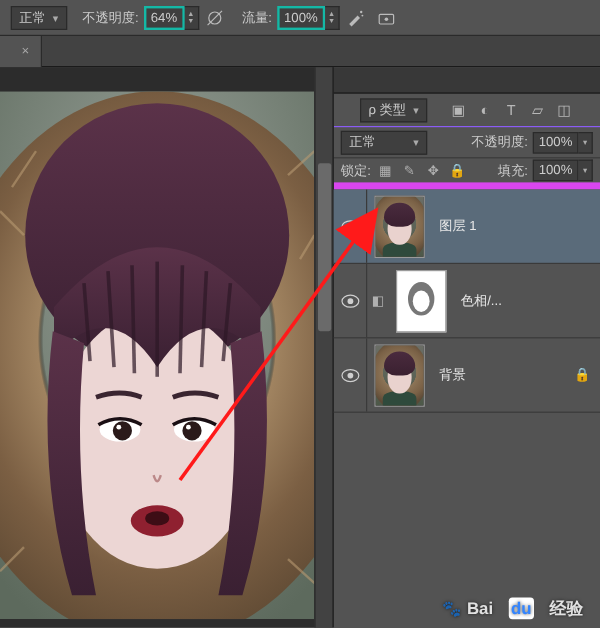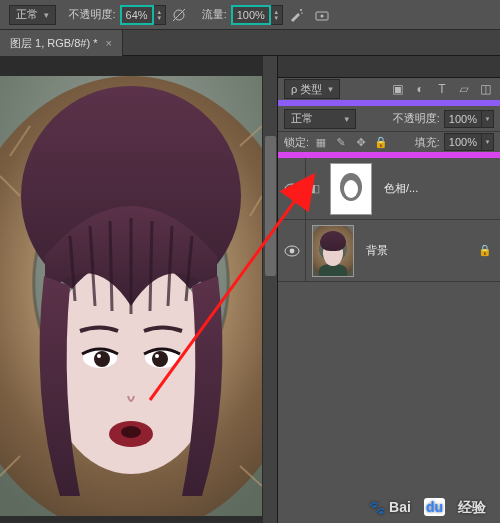--- a/index.html
+++ b/index.html
@@ -74,22 +74,22 @@
     height: 26px; background: #383838; display: flex; align-items: flex-end;
     border-bottom: 1px solid #1a1a1a; padding-left: 4px;
   }
   .ptab {
     padding: 5px 10px 4px; font-size: 11px; color: #999;
     background: #383838; margin-right: 1px;
   }
   .ptab.active { background: #535353; color: #ddd; }
   .ptab-menu { margin-left: auto; width: 20px; text-align: center; color: #aaa; }
   .panel-row1 {
-    height: 28px; display: flex; align-items: center; padding: 0 6px;
-    border-bottom: 6px solid #8b5cf6;
+    height: 28px; display: flex; align-items: center; padding: 0 22px;
+    border-bottom: 1px solid #8b5cf6;
   }
   .kind-select {
     display: flex; align-items: center; background: #3f3f3f;
     border: 1px solid #2a2a2a; height: 20px; padding: 0 6px;
   }
   .mini-icons { margin-left: auto; display: flex; gap: 6px; }
   .mini-icons span {
     width: 16px; height: 16px; display: flex; align-items: center; justify-content: center;
     color: #b8b8b8; font-size: 12px;
   }
@@ -207,21 +207,20 @@
   <div class="opt-icon">
     <svg width="16" height="16" viewBox="0 0 16 16">
         <rect x="2" y="5" width="12" height="8" rx="1" fill="none" stroke="#bbb"></rect>
         <circle cx="8" cy="9" r="1.5" fill="#bbb"></circle>
       </svg>
   </div>
 </div>
 
 <div class="tab-bar">
   <div class="doc-tab">
-    <span>图层 1, RGB/8#) *</span>
     <span class="close">×</span>
   </div>
 </div>
 
 <div class="main-row">
 
   <div class="canvas-area">
     <div class="canvas-img">
       <svg width="262" height="440" viewBox="0 0 262 440">
         <defs>
@@ -334,20 +333,37 @@
       </div>
       <span class="row-label">填充:</span>
       <div class="pct-box">
         <span>100%</span>
       </div>
       <div class="pct-chevron">▾</div>
     </div>
 
     <div class="layer-list">
 
+      <div class="layer-row selected">
+        <div class="eye-col">
+          <svg width="16" height="12" viewBox="0 0 16 12">
+              <ellipse cx="8" cy="6" rx="7" ry="5" fill="none" stroke="#cfcfcf"></ellipse>
+              <circle cx="8" cy="6" r="2.4" fill="#cfcfcf"></circle>
+            </svg>
+        </div>
+        <div class="thumb">
+          <div class="portrait">
+              <div class="fur"></div>
+              <div class="jacket"></div>
+              <div class="face"></div>
+              <div class="bangs"></div>
+            </div>
+        </div>
+        <span class="layer-name">图层 1</span>
+      </div>
 
       <div class="layer-row">
         <div class="eye-col">
           <svg width="16" height="12" viewBox="0 0 16 12">
               <ellipse cx="8" cy="6" rx="7" ry="5" fill="none" stroke="#cfcfcf"></ellipse>
               <circle cx="8" cy="6" r="2.4" fill="#cfcfcf"></circle>
             </svg>
         </div>
         <span class="link-icon">◧</span>
         <div class="thumb mask">

